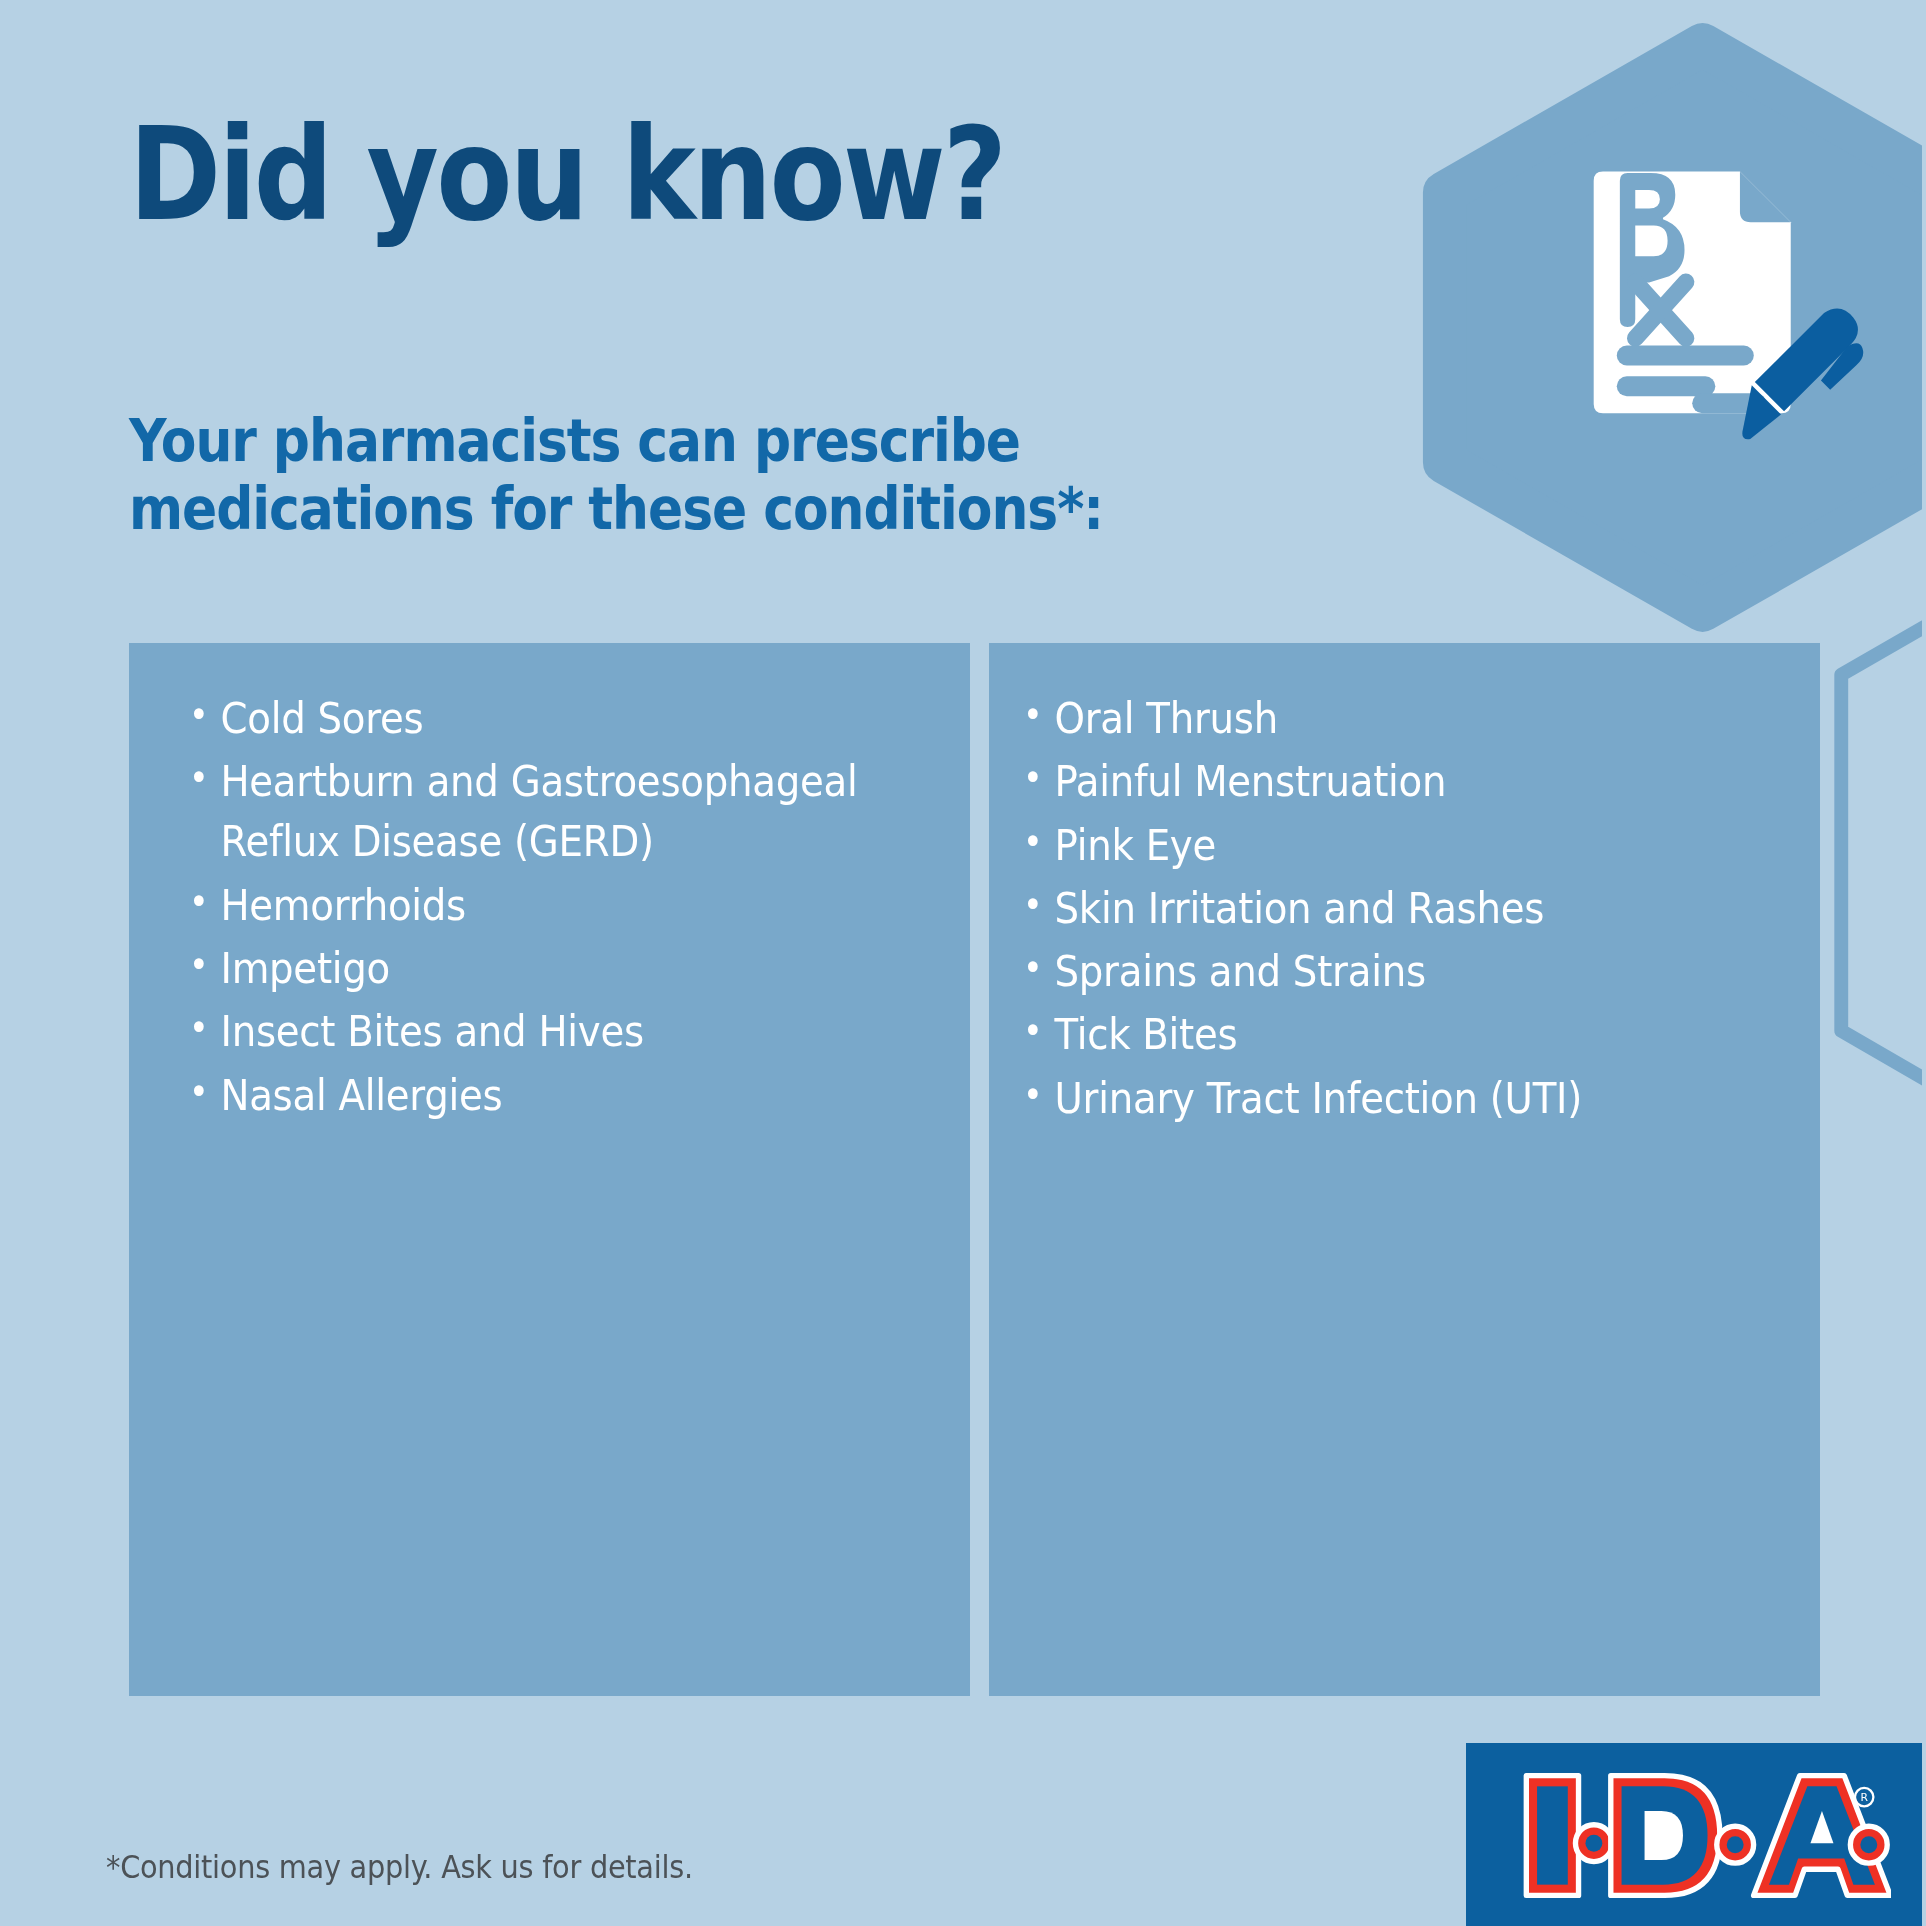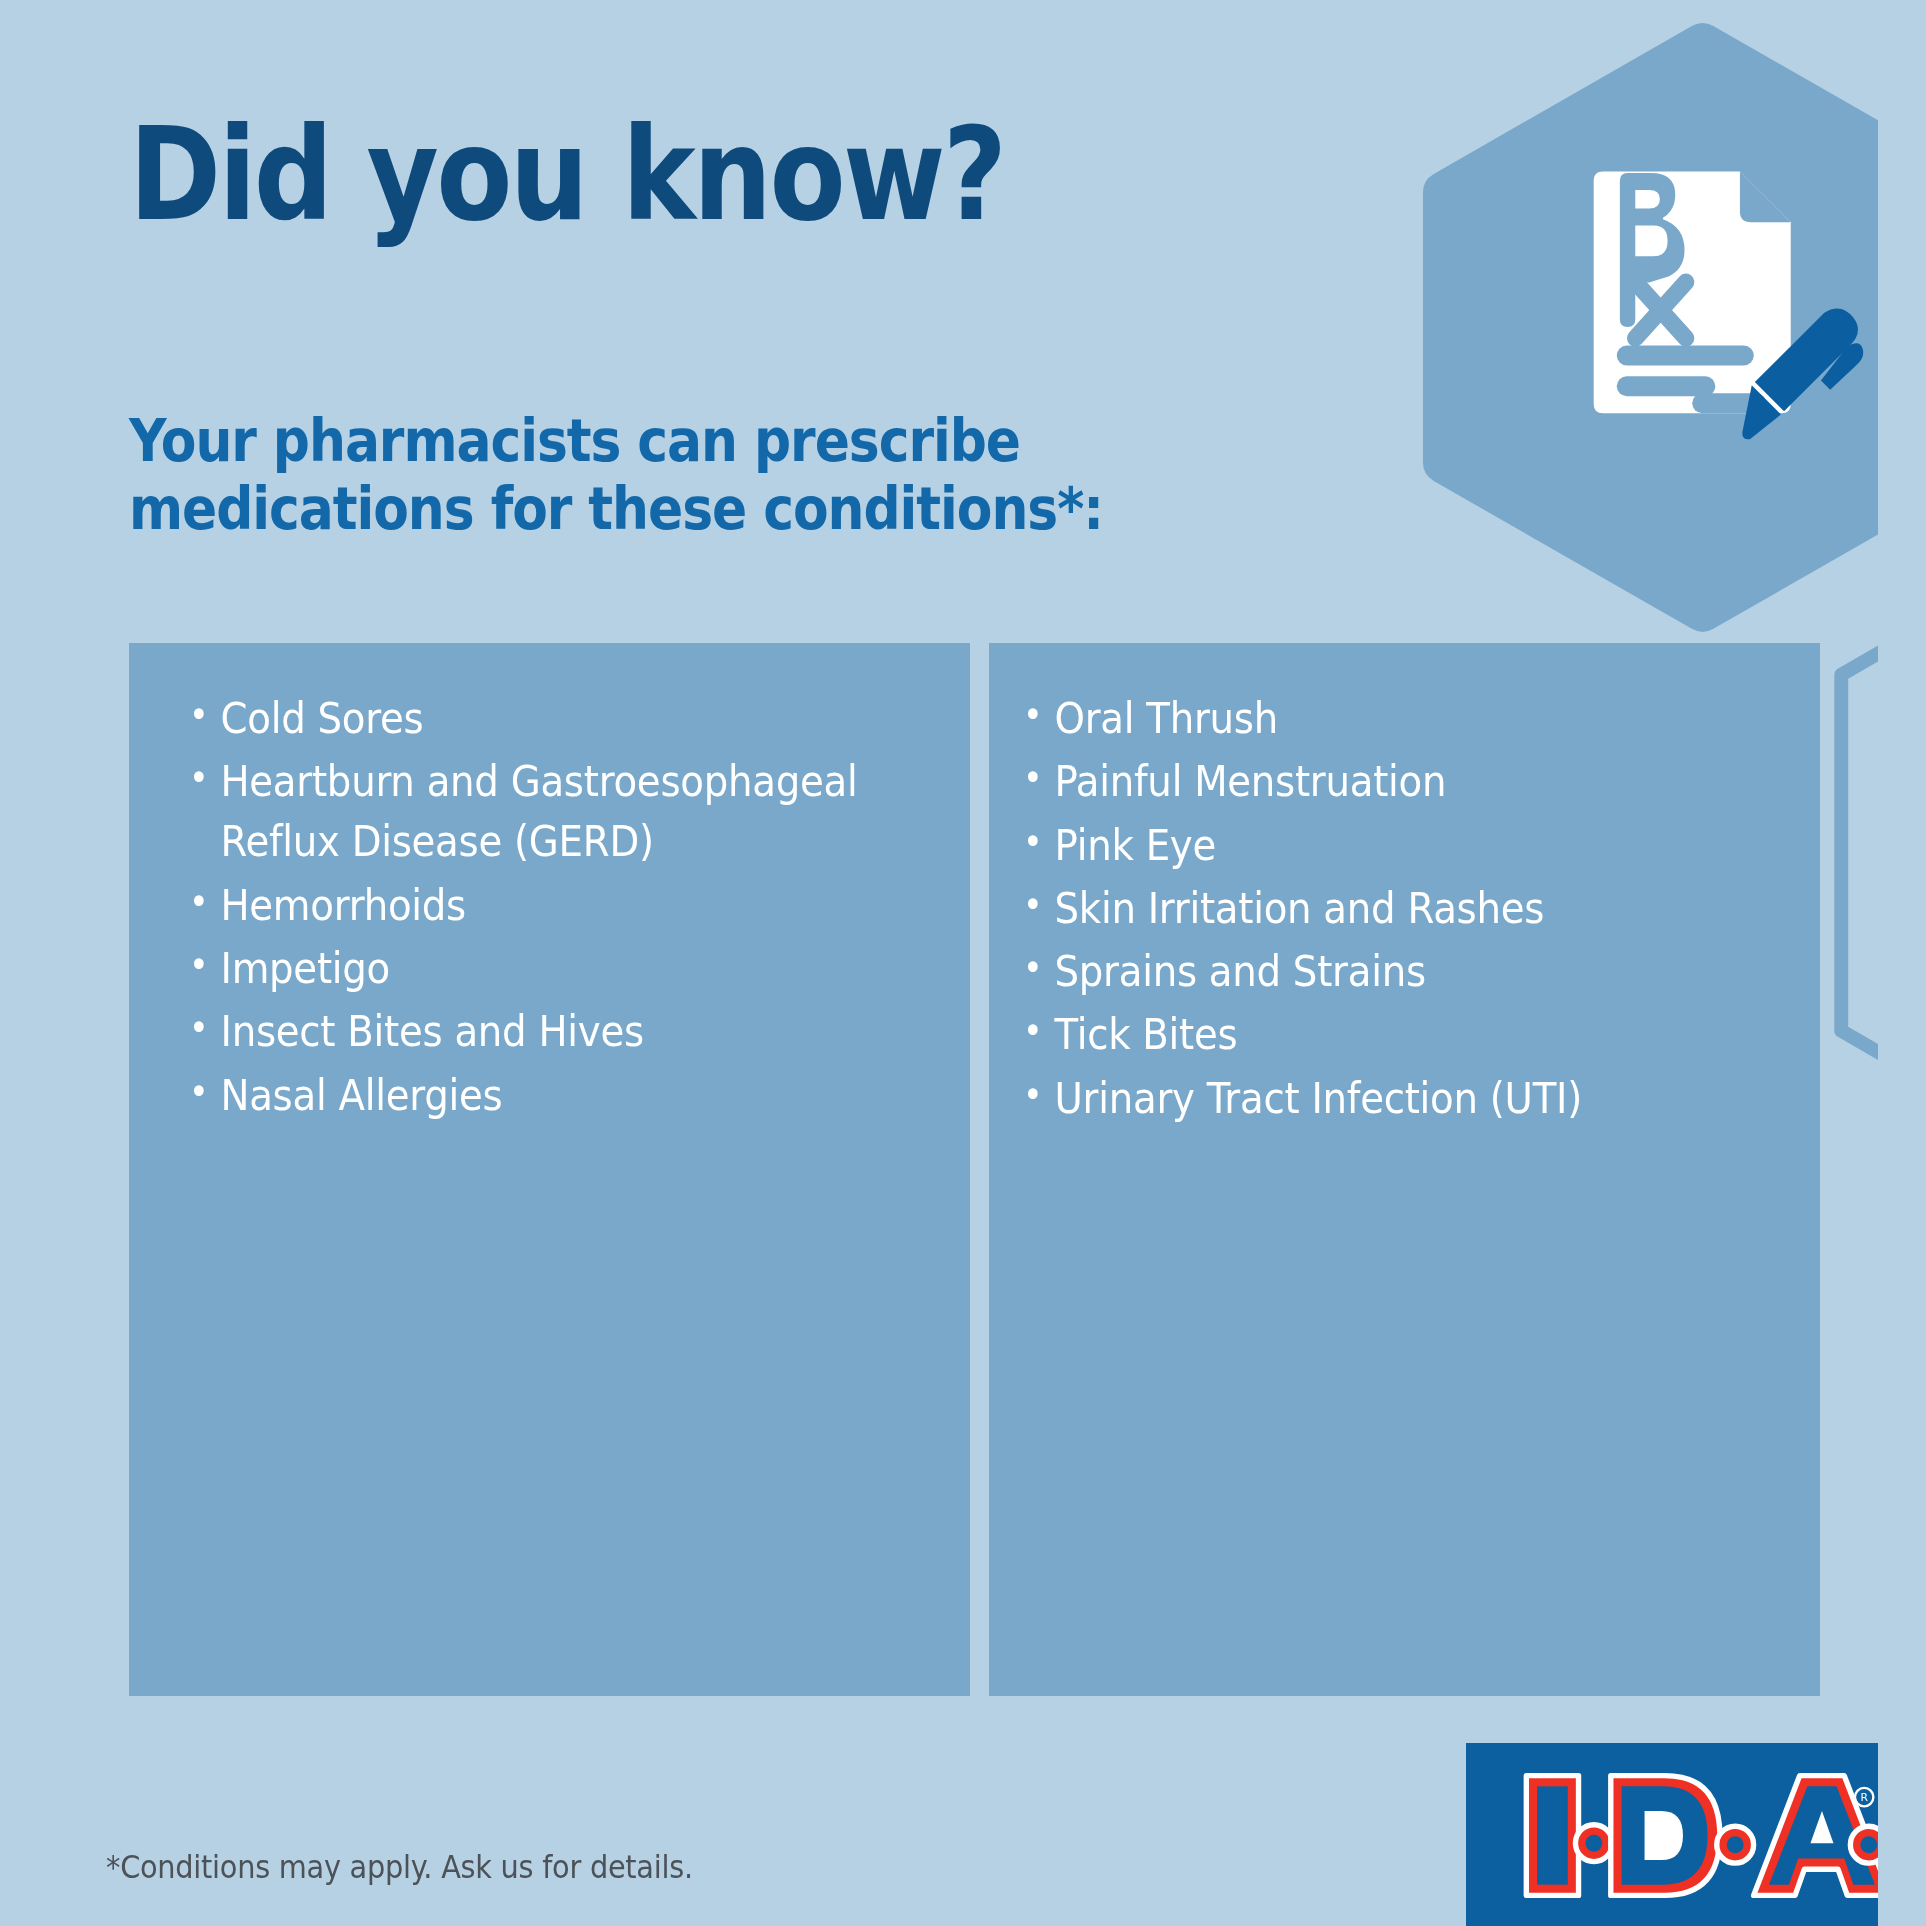--- a/index.html
+++ b/index.html
@@ -12,20 +12,21 @@
     background: #b6d1e4;
     font-family: "DejaVu Sans", sans-serif;
     overflow: hidden;
   }
   #poster {
     position: relative;
     width: 1878px;
     height: 1926px;
     background: #b6d1e4;
     overflow: hidden;
+    padding-left: 44px;
   }
 
   
   .hex-layer {
     position: absolute;
     top: 0;
     left: 0;
     width: 1926px;
     height: 1926px;
     pointer-events: none;

